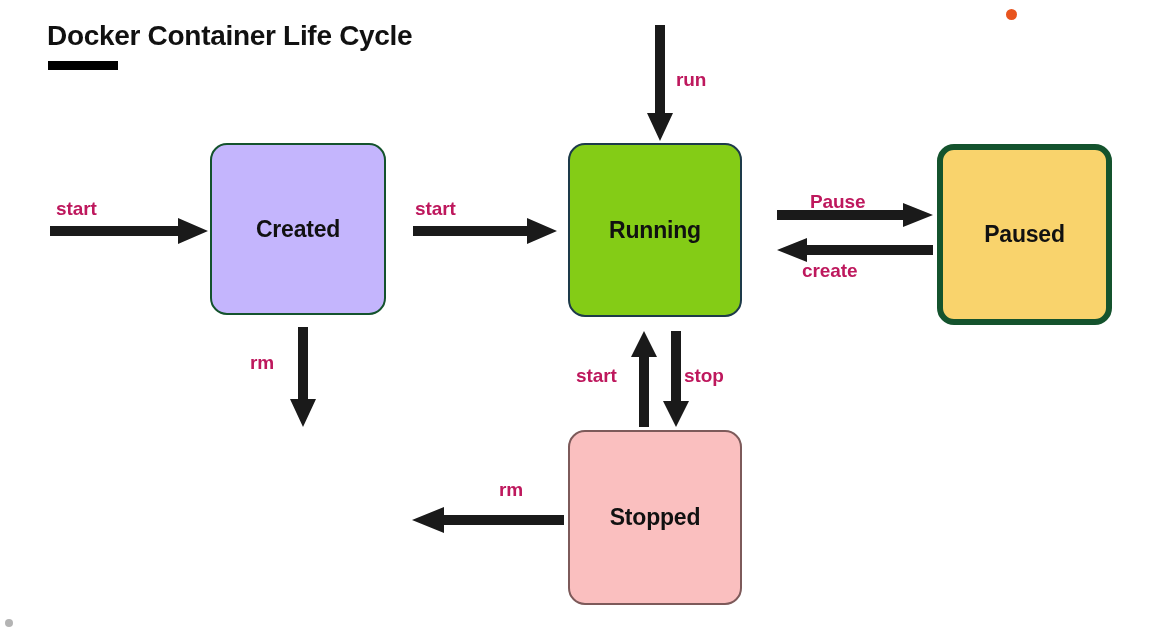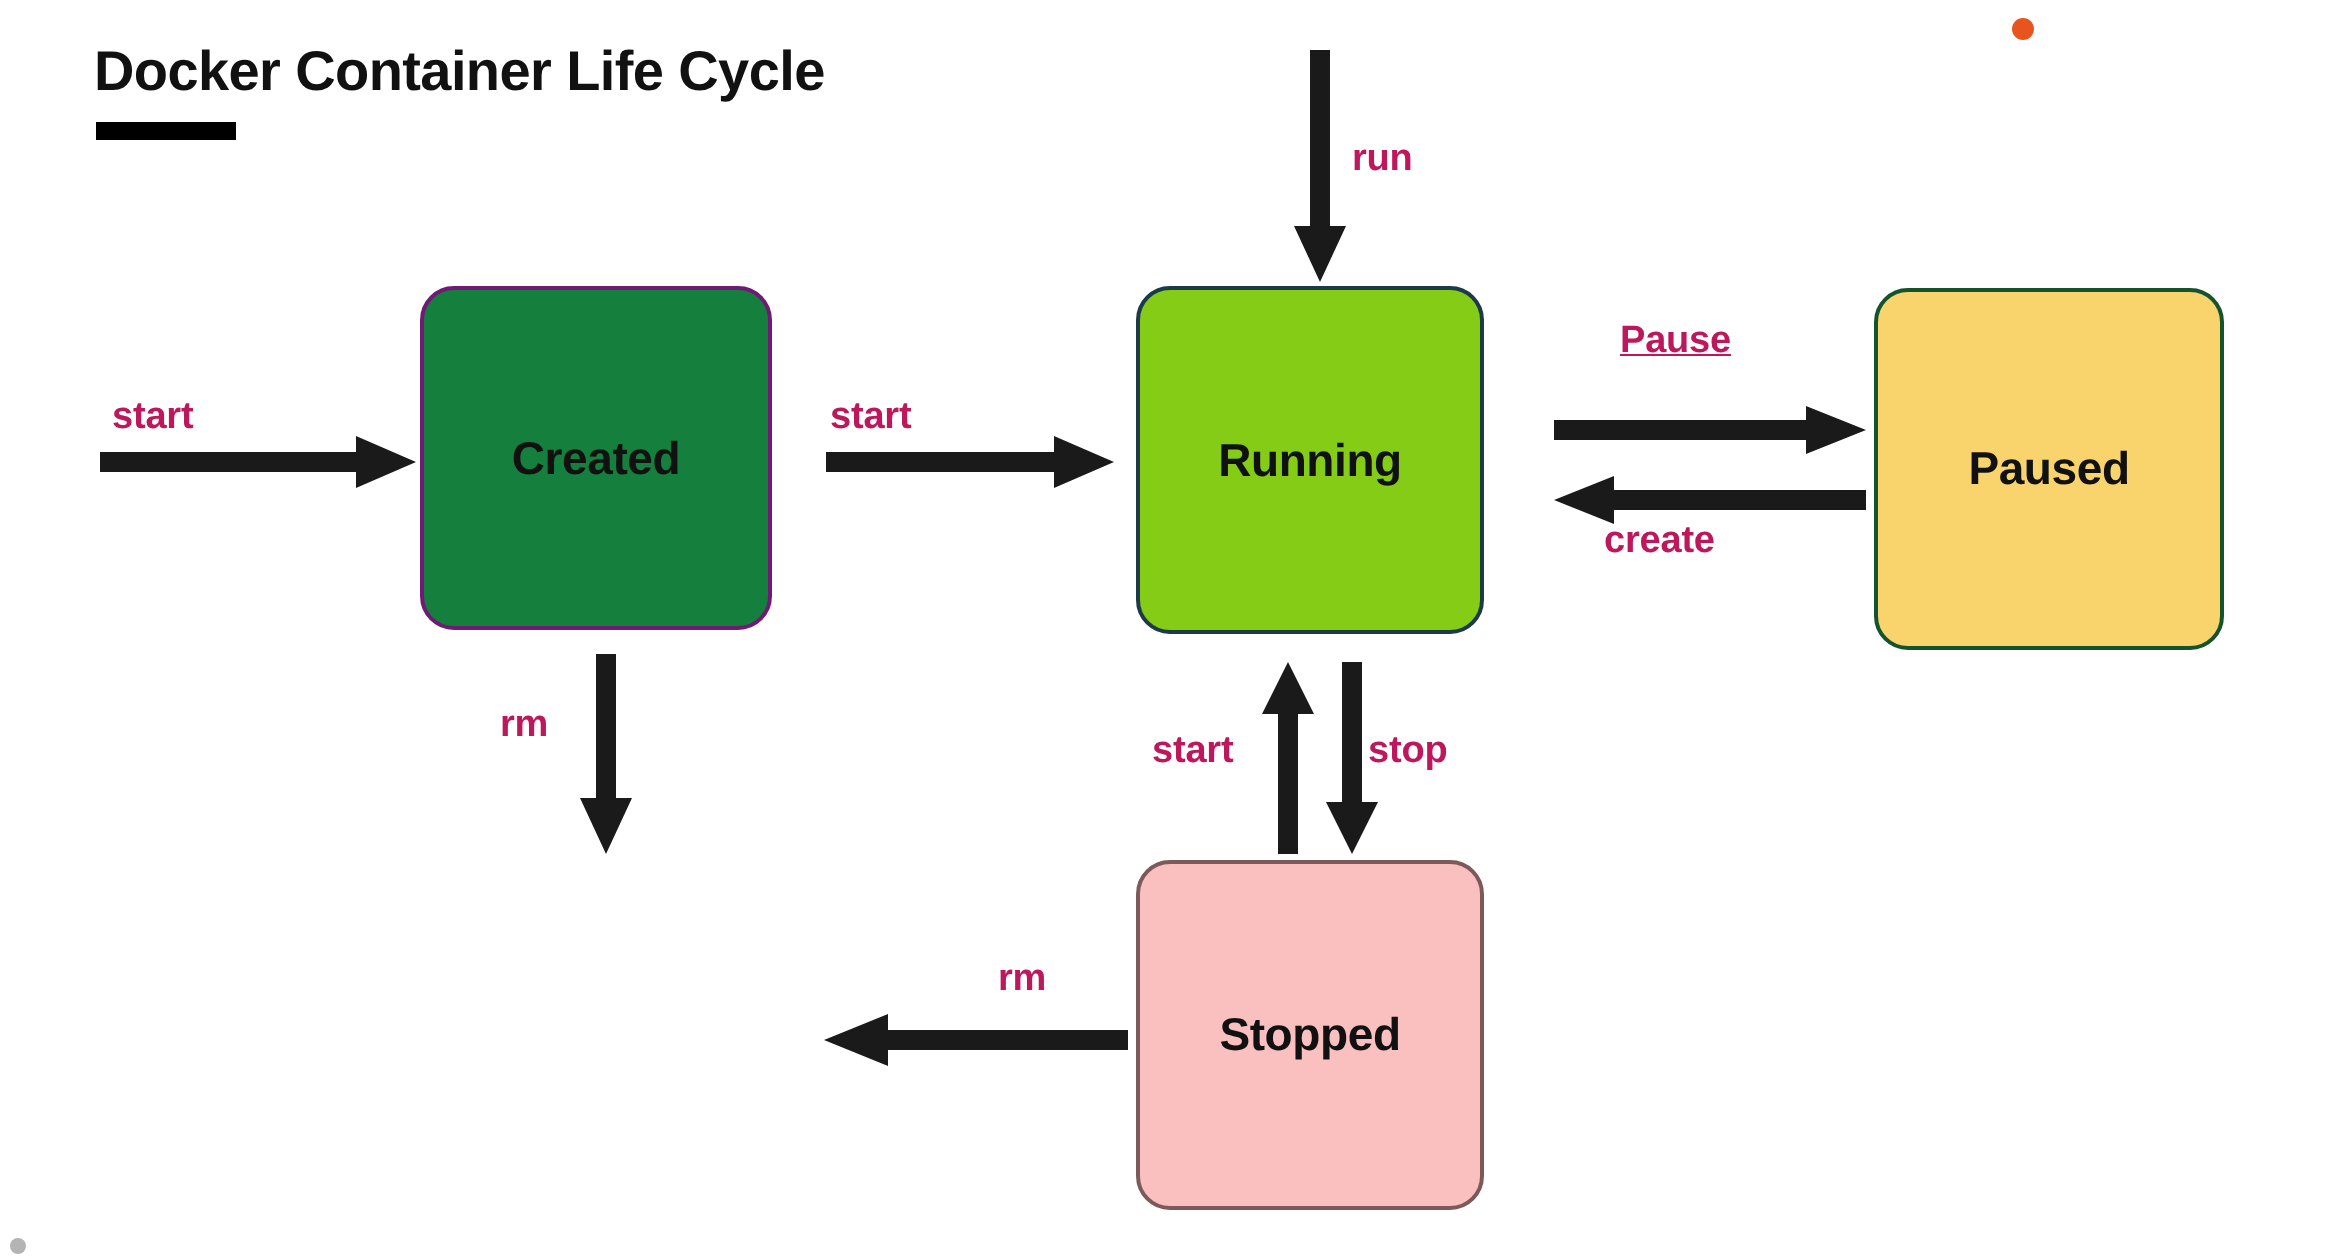--- a/index.html
+++ b/index.html
@@ -70,33 +70,33 @@
   }
   .state-box .state-label {
     font-size: 23px;
     font-weight: bold;
     color: #111111;
     letter-spacing: -0.2px;
   }
 
   #box-created {
     left: 210px; top: 143px; width: 176px; height: 172px;
-    background: #15803d;
-    border: 2px solid #701a75;
+    background: #c4b5fd;
+    border: 2px solid #14532d;
     text-align: center;
   }
   #box-running {
     left: 568px; top: 143px; width: 174px; height: 174px;
     background: #84cc16;
     border: 2px solid #1d3a4a;
   }
   #box-paused {
     left: 937px; top: 144px; width: 175px; height: 181px;
     background: #f9d36c;
-    border: 2px solid #14532d;
+    border: 6px solid #14532d;
   }
   #box-deleted {
     left: 210px; top: 432px; width: 175px; height: 173px;
     background: #8fb6f9;
     border: 2px solid #1f3356;
   }
   #box-stopped {
     left: 568px; top: 430px; width: 174px; height: 175px;
     background: #fabfbf;
     border: 2px solid #7d5a5a;
@@ -120,21 +120,21 @@
   #arrow-create      { left: 50px;  top: 218px; }
   #label-create      { left: 56px;  top: 198px; }
 
   #arrow-start-h     { left: 413px; top: 218px; }
   #label-start-h     { left: 415px; top: 198px; }
 
   #arrow-run         { left: 647px; top: 25px; }
   #label-run         { left: 676px; top: 69px; }
 
   #arrow-pause       { left: 777px; top: 203px; }
-  #label-pause       { left: 810px; top: 160px; text-decoration: underline; }
+  #label-pause       { left: 810px; top: 191px; }
 
   #arrow-unpause     { left: 777px; top: 238px; }
   #label-unpause     { left: 802px; top: 260px; }
 
   #arrow-rm-vert     { left: 290px; top: 327px; }
   #label-rm-vert     { left: 250px; top: 352px; }
 
   #arrow-start-v     { left: 631px; top: 331px; }
   #label-start-v     { left: 576px; top: 365px; }
 

